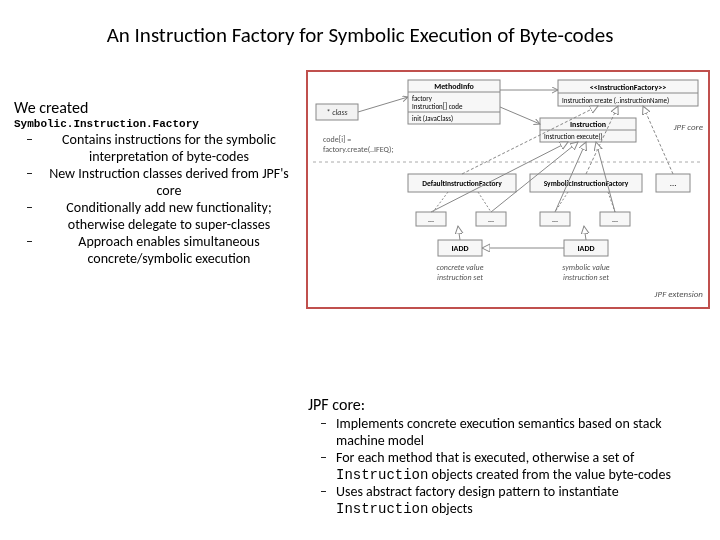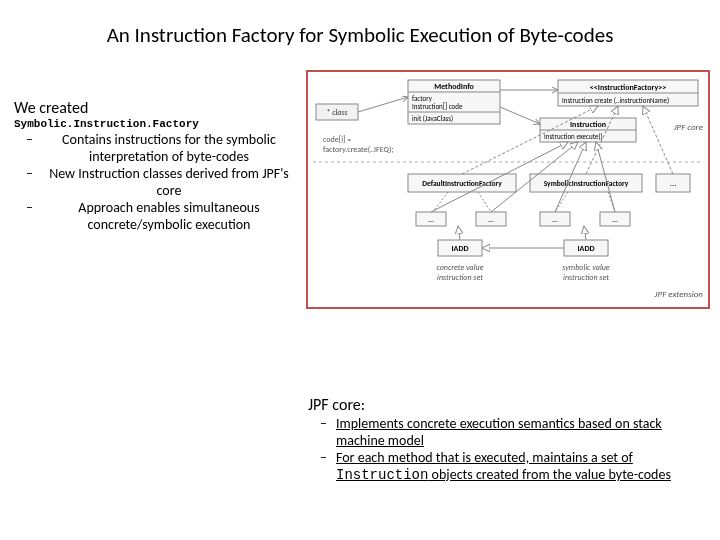--- a/index.html
+++ b/index.html
@@ -85,21 +85,20 @@
     width: 400px;
   }
   .lower-title {
     font-size: 16px;
     margin-bottom: 0;
   }
   ul.bullets2 {
     margin: 2px 0 0 0;
     padding: 0 0 0 18px;
     list-style: none;
-    text-decoration: underline;
   }
   ul.bullets2 > li {
     position: relative;
     font-size: 14px;
     line-height: 1.18;
     margin-bottom: 1px;
     padding-left: 10px;
   }
   ul.bullets2 > li::before {
     content: "–";
@@ -116,20 +115,21 @@
   <div class="title">An Instruction Factory for Symbolic Execution of Byte-codes</div>
 
   <div class="body-row">
 
     <div class="left-col">
       <div class="intro">We created</div>
       <div class="code-name">Symbolic.Instruction.Factory</div>
       <ul class="bullets">
         <li>Contains instructions for the symbolic interpretation of byte-codes</li>
         <li>New Instruction classes derived from JPF's core</li>
+        <li>Conditionally add new functionality; otherwise delegate to super-classes</li>
         <li>Approach enables simultaneous concrete/symbolic execution</li>
       </ul>
     </div>
 
     <div class="diagram">
       <div class="diagram-frame">
         <svg width="400" height="235" viewBox="0 0 400 235">
           <defs>
             <marker id="arrow" markerWidth="8" markerHeight="8" refX="6" refY="3" orient="auto">
               <path d="M0,0 L6,3 L0,6" fill="none" stroke="#888" stroke-width="1"></path>
@@ -223,18 +223,21 @@
       </div>
     </div>
 
   </div>
 
   <div class="lower-block">
     <div class="lower-title">JPF core:</div>
     <ul class="bullets2">
       <li>Implements concrete execution semantics based on stack machine model</li>
       <li>
-        <span>For each method that is executed, maintains a set of </span><span class="mono">Instruction</span><span> objects created from the value byte-codes</span>
+        <span>For each method that is executed, otherwise a set of </span><span class="mono">Instruction</span><span> objects created from the value byte-codes</span>
+      </li>
+      <li>
+        <span>Uses abstract factory design pattern to instantiate </span><span class="mono">Instruction</span><span> objects</span>
       </li>
     </ul>
   </div>
 
 </div>
 
 </body></html>

